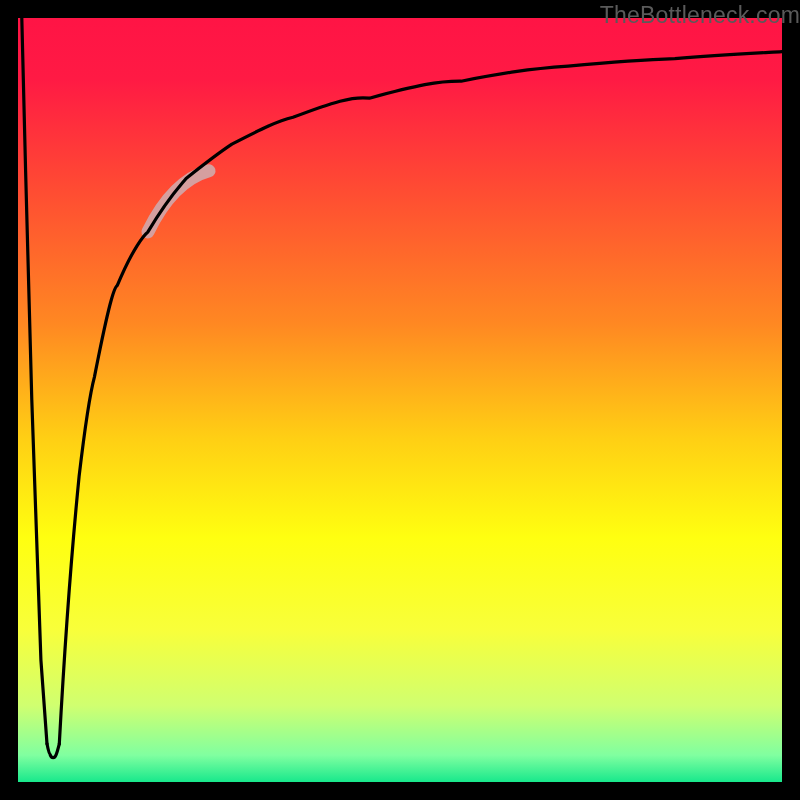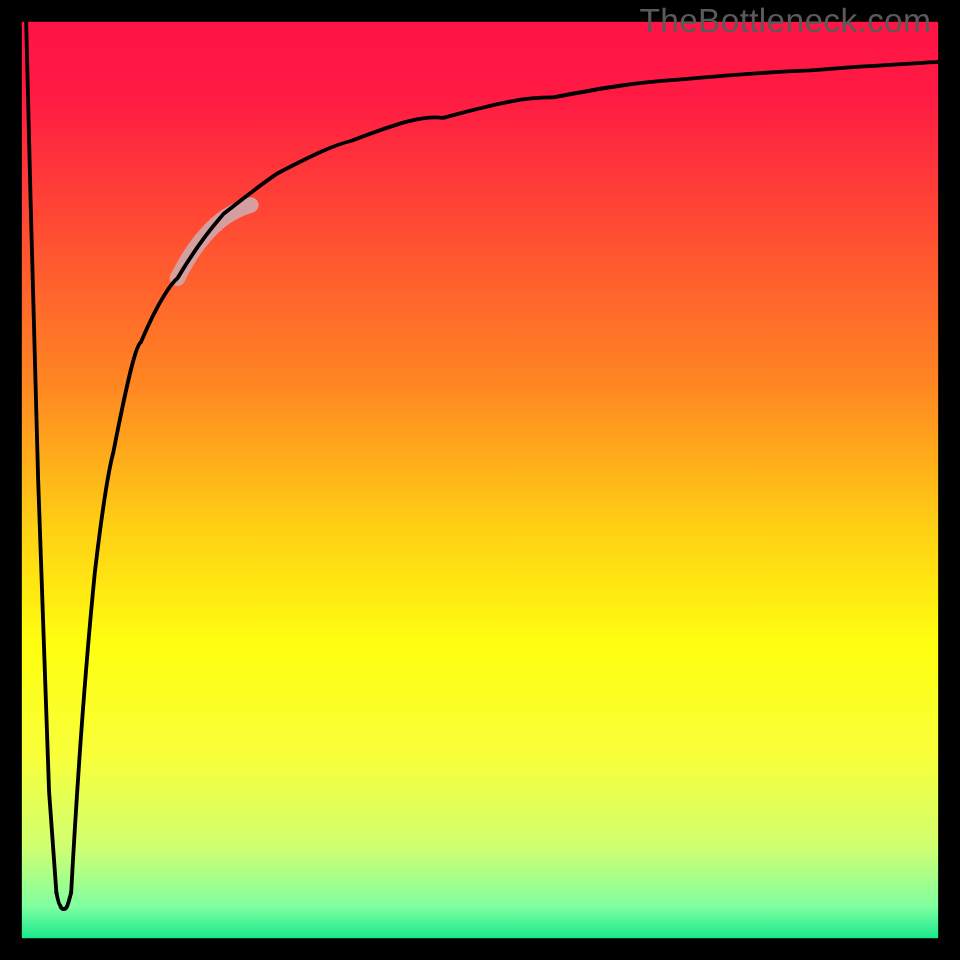--- a/index.html
+++ b/index.html
@@ -33,24 +33,24 @@
   }
   .curve-svg {
     position: absolute;
     left: 0;
     top: 0;
     width: 100%;
     height: 100%;
   }
   .attribution {
     position: absolute;
-    right: 24px;
+    right: 0;
     top: 2px;
     color: #5a5a5a;
-    font-size: 28px;
+    font-size: 23px;
     font-weight: 500;
     letter-spacing: 0.2px;
   }
 </style>
 </head>
 <body>
 
 <div class="container">
 
   <div class="plot-area">

